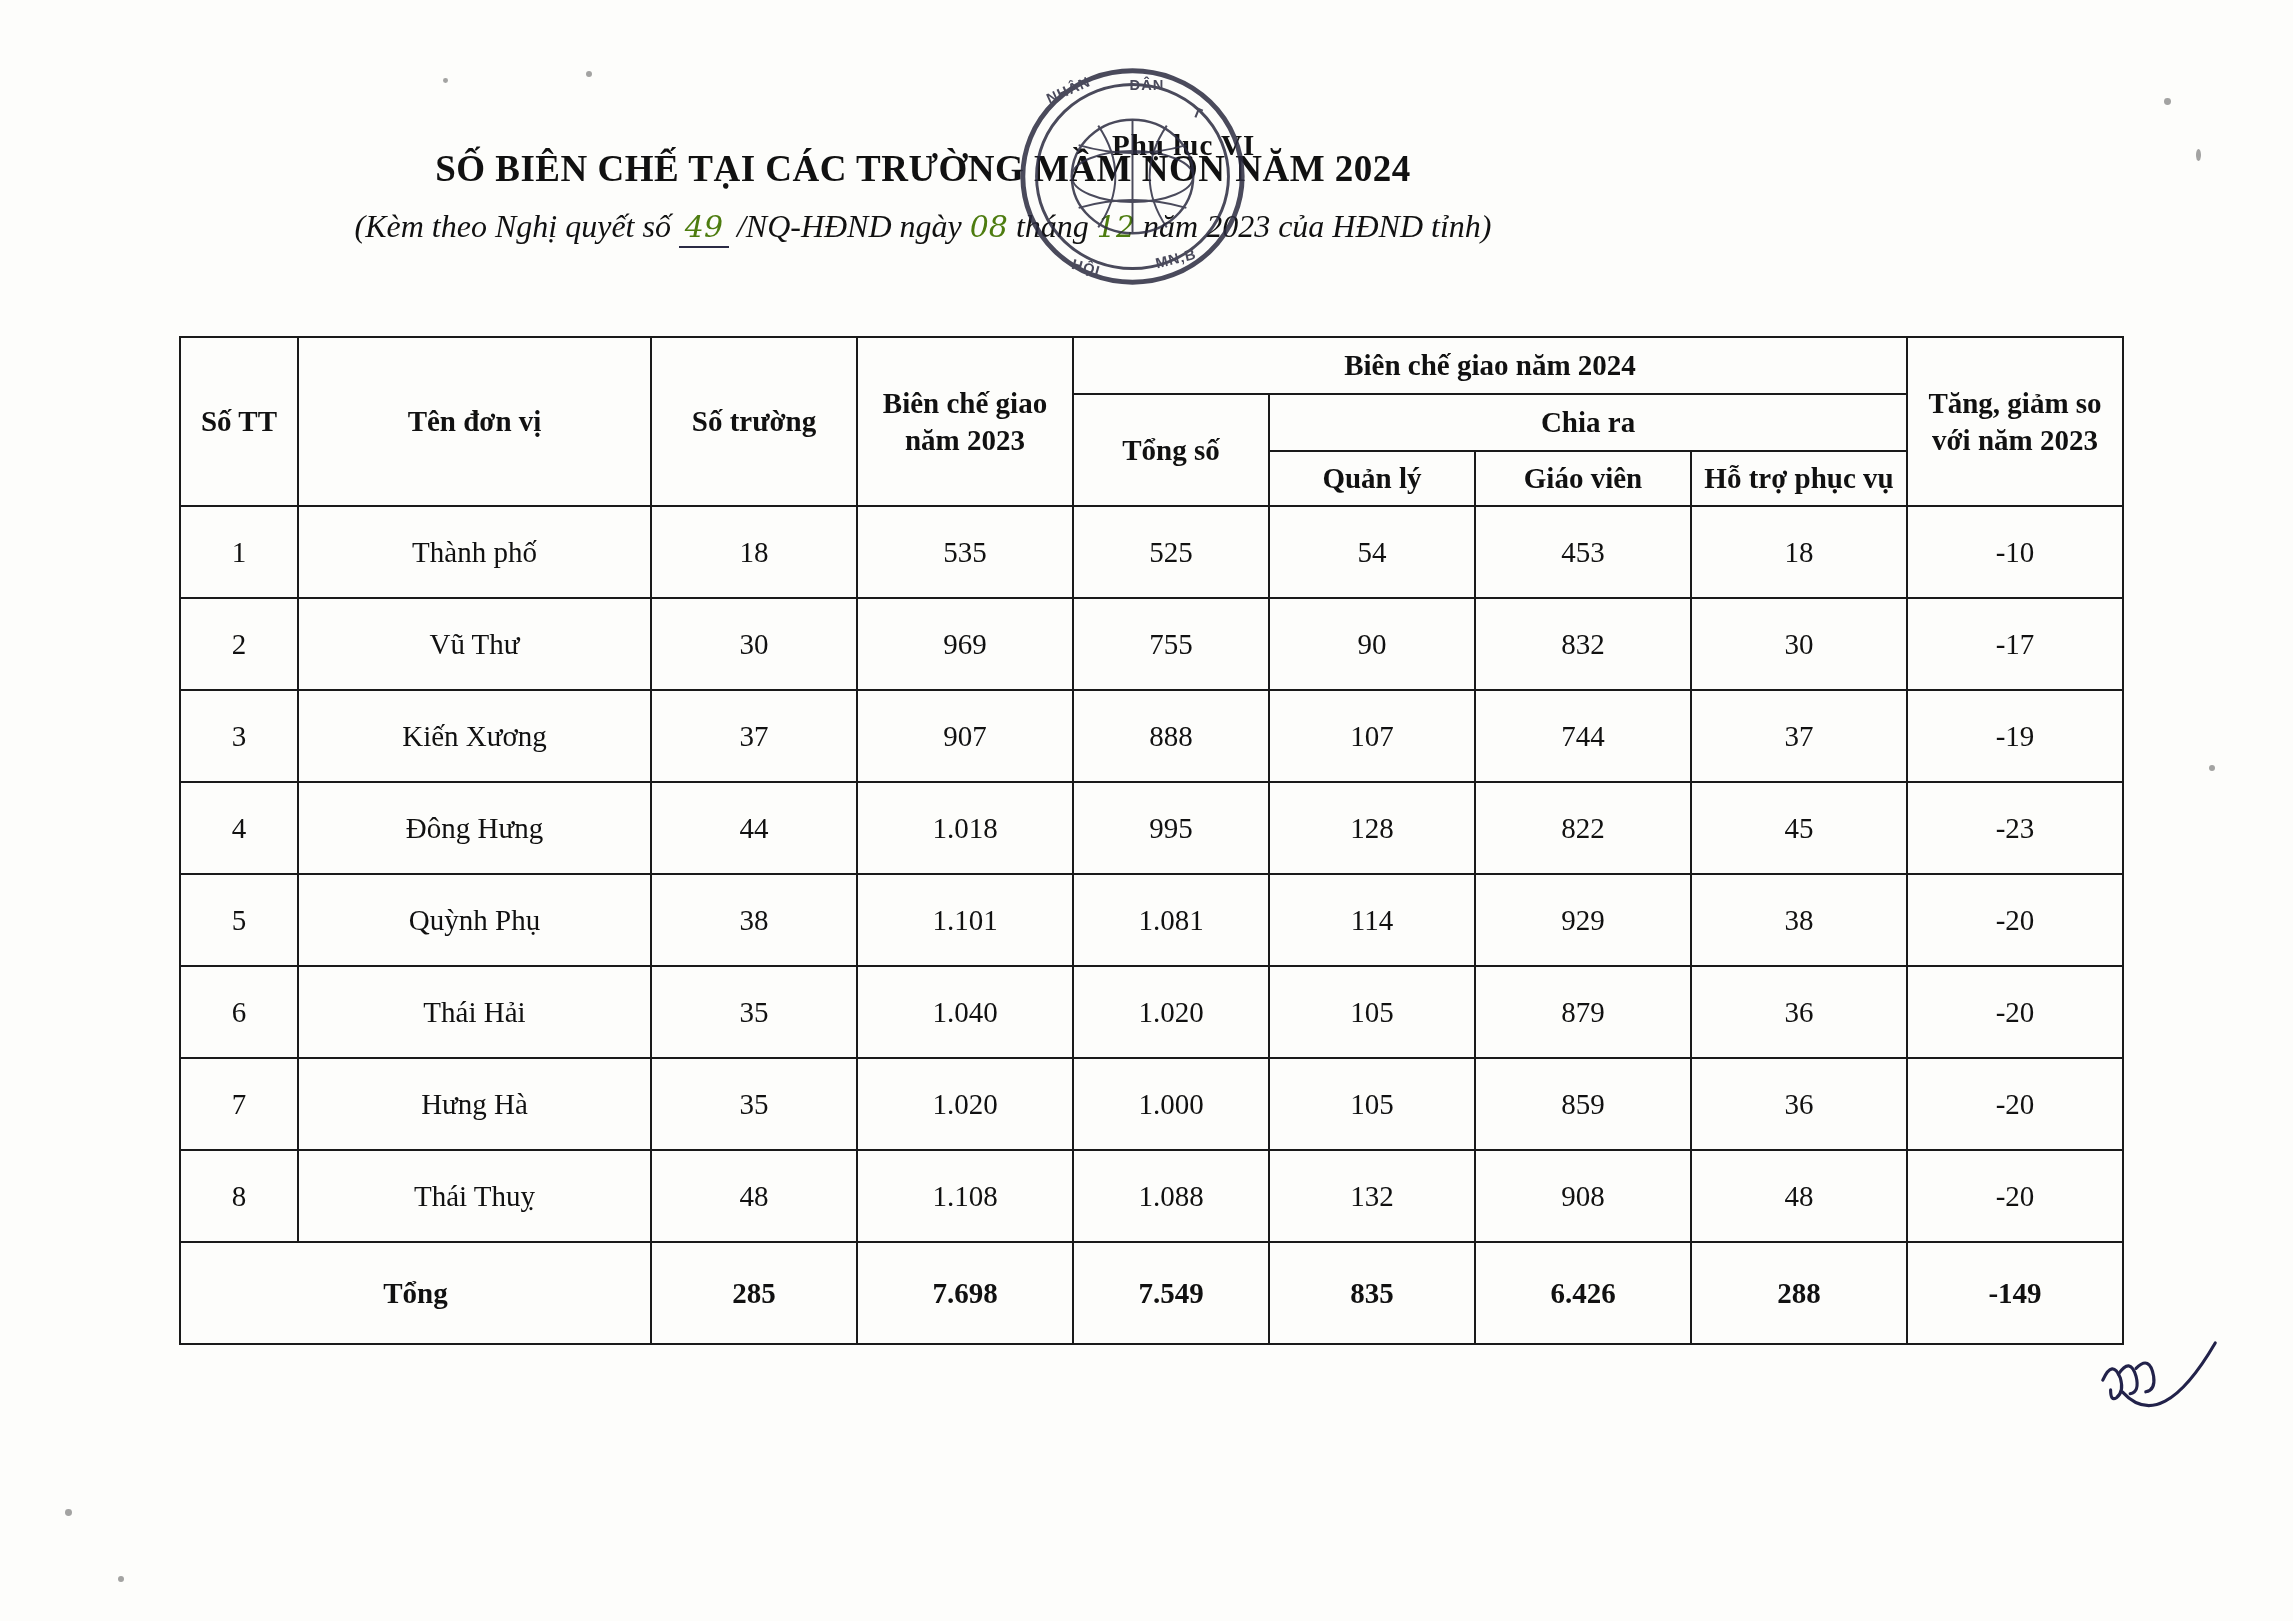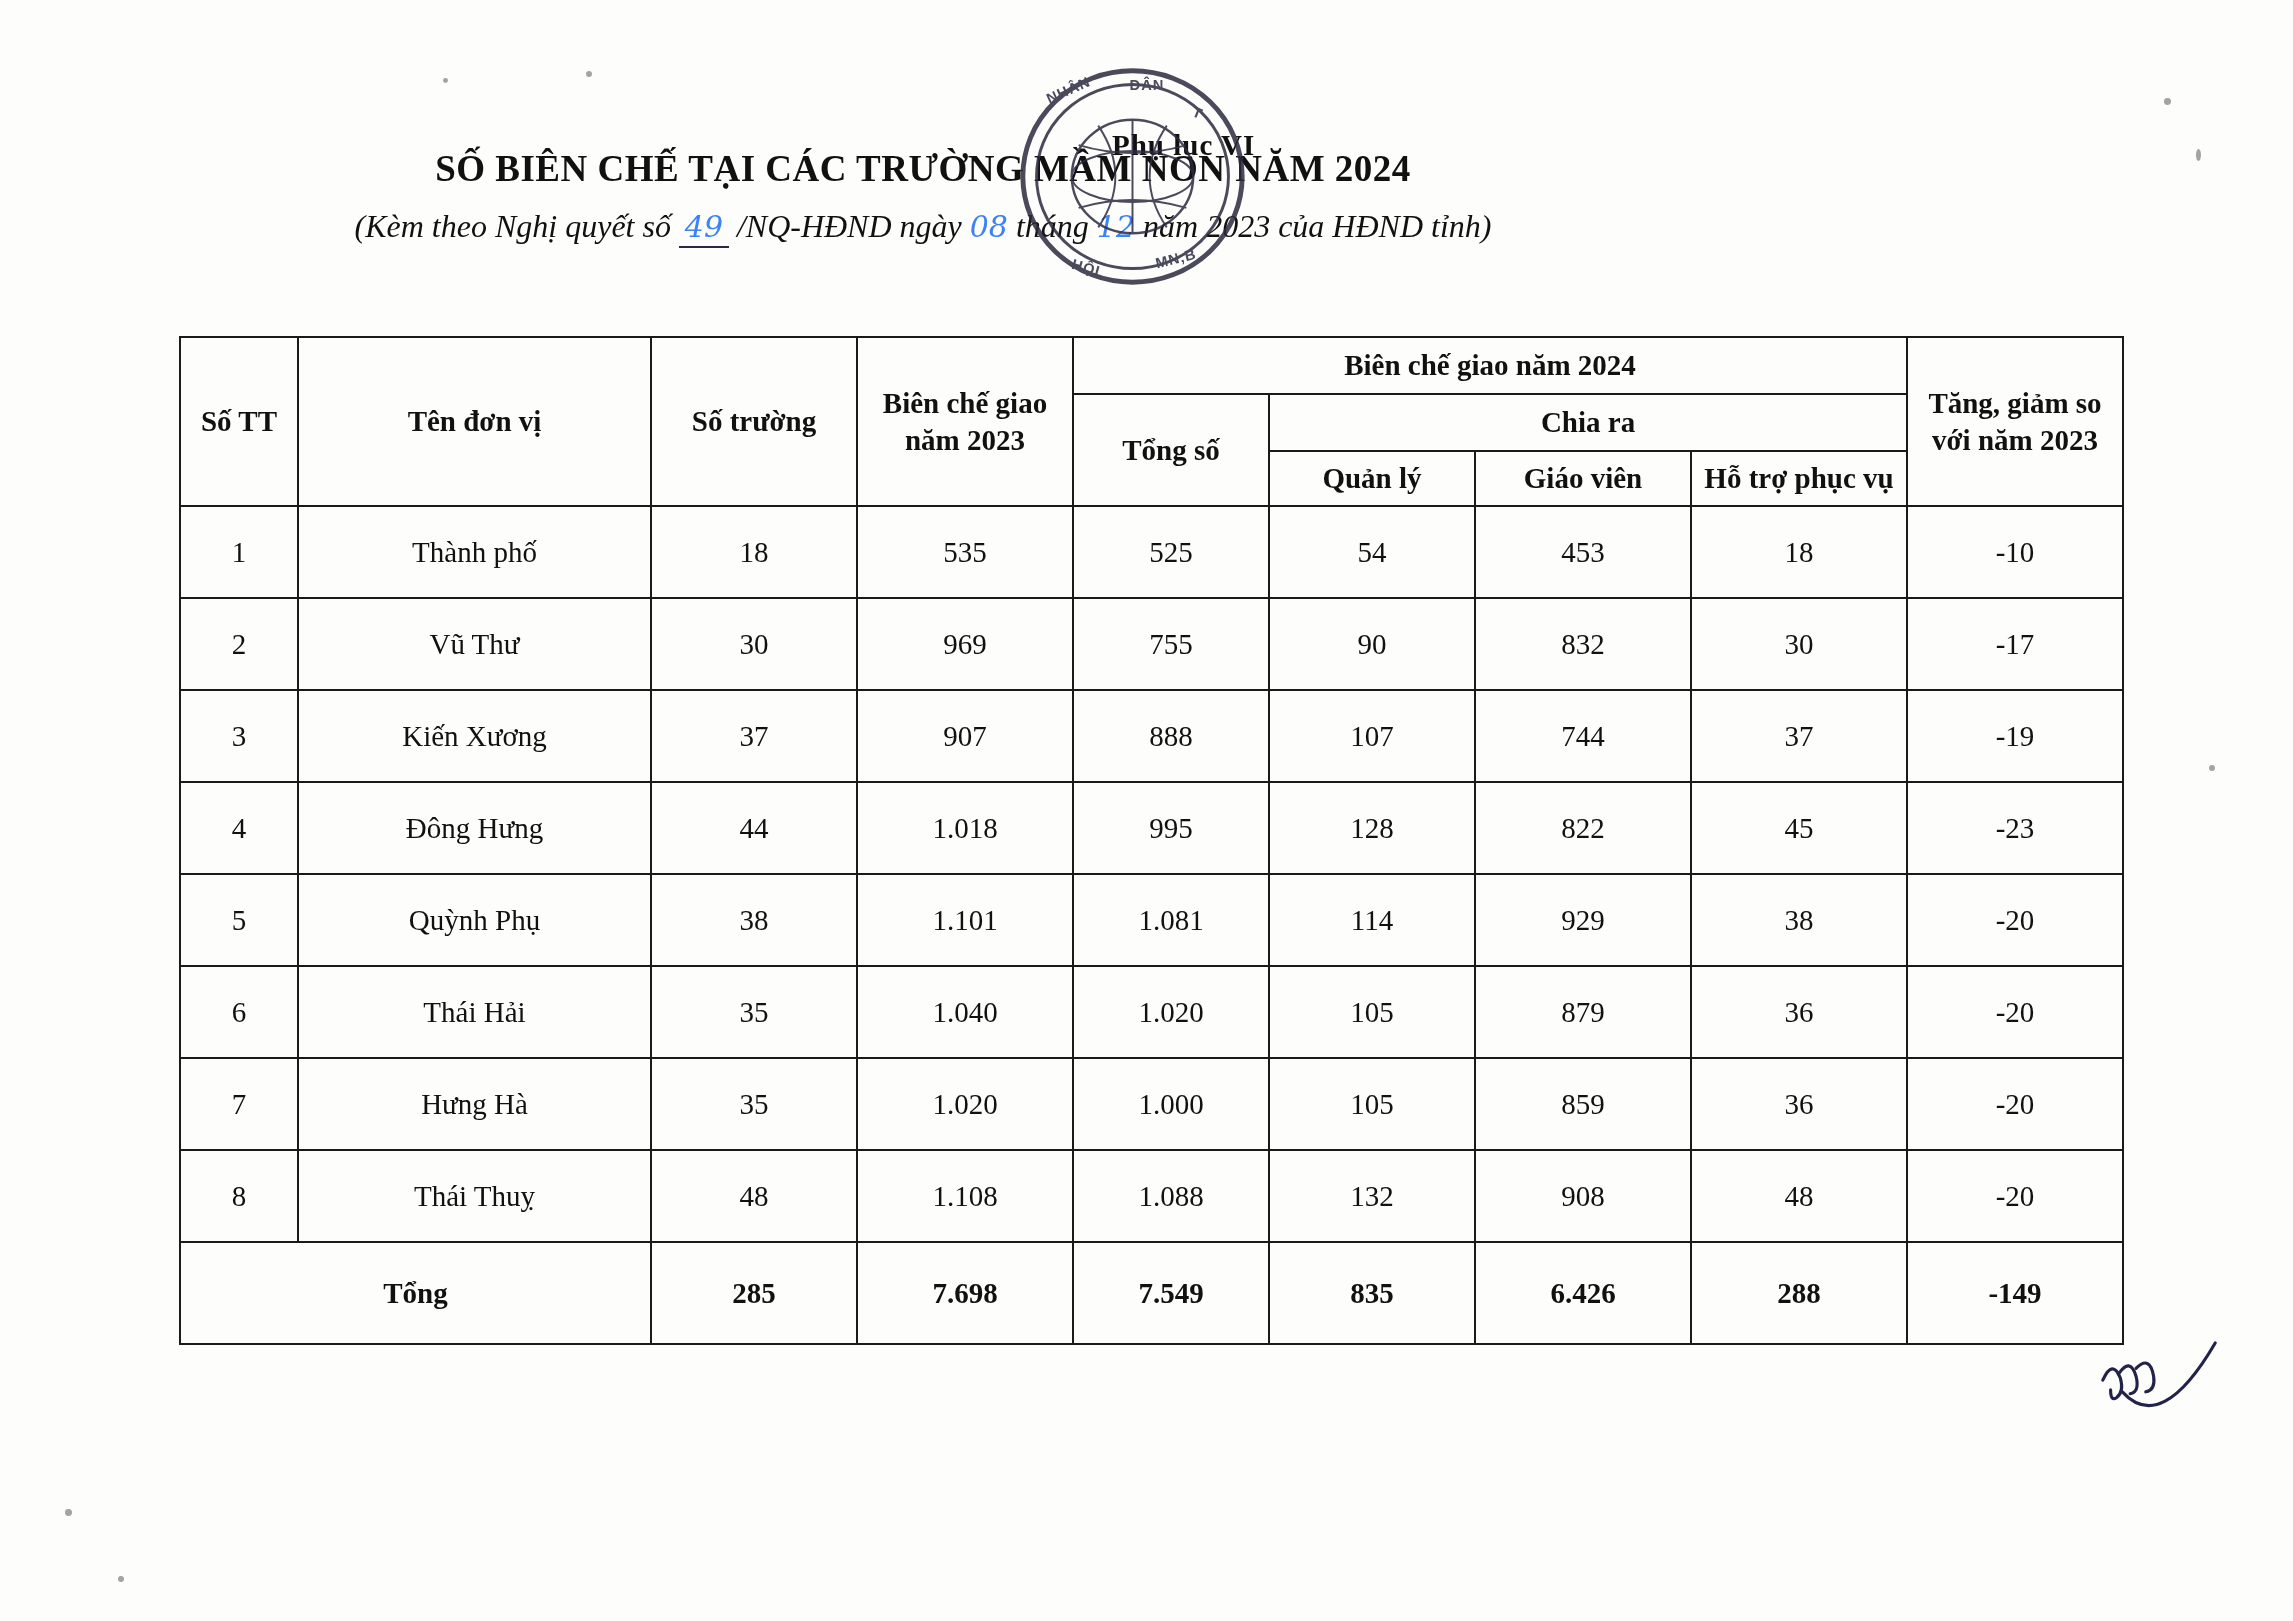--- a/index.html
+++ b/index.html
@@ -39,21 +39,21 @@
   .doc-subtitle {
     font-size: 32px;
     font-style: italic;
     margin-top: 17.6px;
     white-space: nowrap;
   }
   .handwrite {
     font-family: "DejaVu Serif", serif;
     font-style: italic;
     font-size: 30px;
-    color: #3b82f6;
+    color: #4d7c0f;
   }
   .underline-ink {
     display: inline-block;
     border-bottom: 2px solid #2a2a44;
     padding: 0 5.9px 2px 5.9px;
   }
 
   
   .appendix {
     position: absolute;

